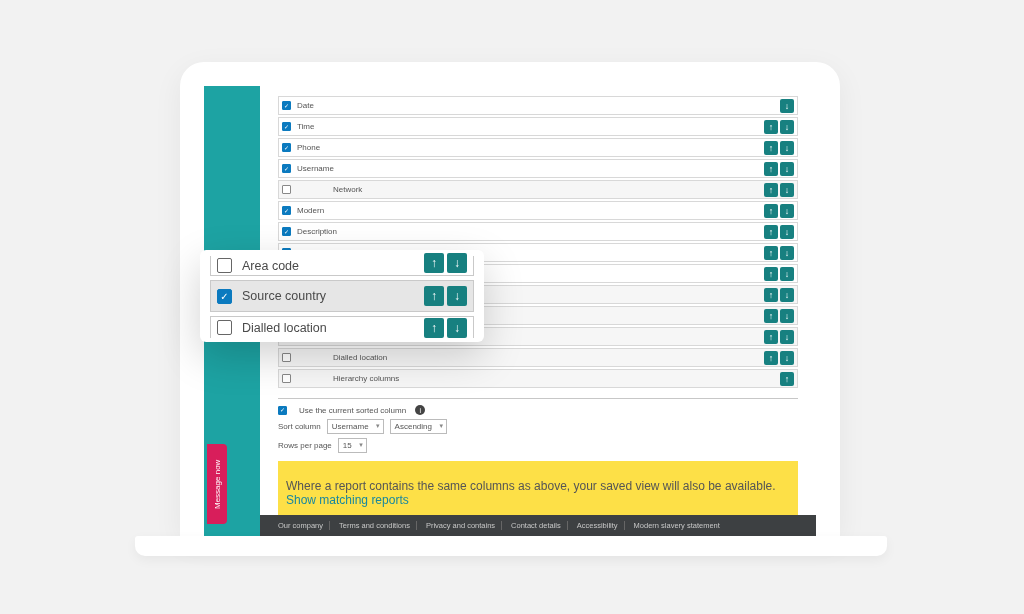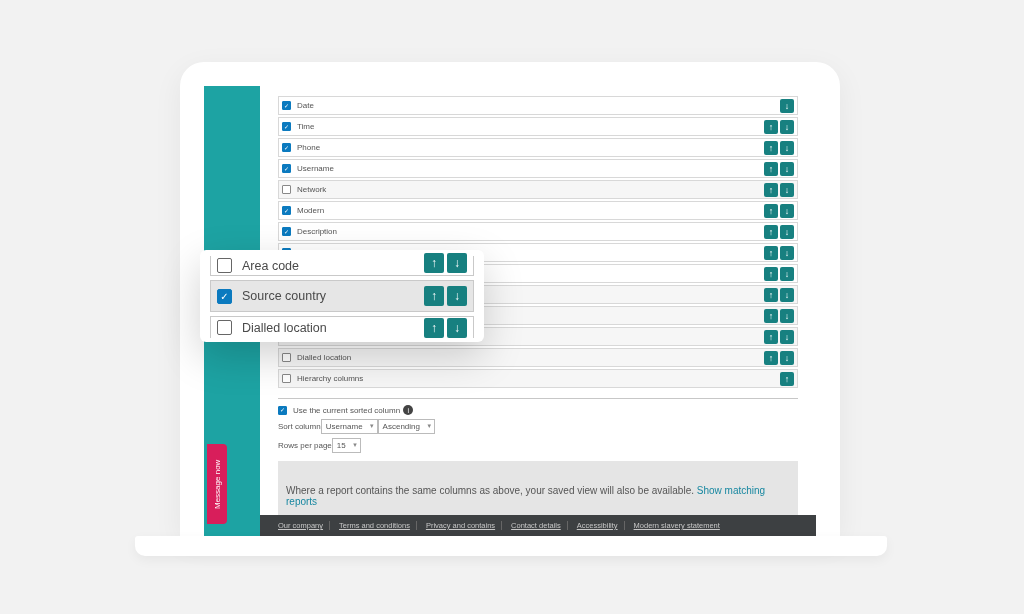--- a/index.html
+++ b/index.html
@@ -75,21 +75,21 @@
   .col-row {
     display: flex;
     align-items: center;
     border: 1px solid #d8d8d8;
     height: 19px;
     padding: 0 3px;
     font-size: 8px;
     color: #555;
     position: relative;
   }
-  .col-row.inactive { background: #f6f6f6; }
+  .col-row.inactive { background: #f6f6f6; gap: 36px; }
   .chk {
     width: 9px; height: 9px;
     border: 1px solid #888;
     margin-right: 6px;
     display: inline-flex;
     align-items: center;
     justify-content: center;
     font-size: 6px;
     background: #fff;
     color: #fff;
@@ -110,41 +110,41 @@
     display: inline-flex;
     align-items: center;
     justify-content: center;
     font-size: 9px;
     border-radius: 2px;
     cursor: pointer;
   }
   
   .divider { border-top: 1px solid #c7c7c7; margin: 10px 0 6px; }
   .sort-area { font-size: 8px; color: #555; }
-  .opt-row { display: flex; align-items: center; margin: 4px 0; }
+  .opt-row { display: flex; align-items: center; gap: 6px; margin: 4px 0; }
   .sel {
     border: 1px solid #bbb;
     font-size: 8px;
     padding: 2px 14px 2px 4px;
     height: 15px;
     background: #fff;
     position: relative;
     cursor: pointer;
   }
   .sel::after { content: "▾"; position: absolute; right: 3px; font-size: 7px; color: #888; }
   .info-icon {
     width: 10px; height: 10px; border-radius: 50%;
     background: #444; color: #fff; font-size: 7px;
     display: inline-flex; align-items: center; justify-content: center;
     margin-left: 3px;
   }
   .notice {
-    background: #e5e5e5;
-    padding: 24px 8px;
-    font-size: 10px;
+    background: #fde047;
+    padding: 18px 8px;
+    font-size: 12px;
     color: #555;
     margin: 8px 0;
   }
   .notice a { color: #1787a0; text-decoration: none; }
   .btn-row { display: flex; gap: 8px; margin-bottom: 12px; }
   .btn-save {
     background: #0c4a6e; color: #fff; border: none;
     font-size: 9px; padding: 5px 16px; border-radius: 14px;
     cursor: pointer;
   }
@@ -157,21 +157,21 @@
     position: absolute;
     left: 0; right: 0; bottom: 0;
     background: #3d4042;
     color: #c7c7c7;
     font-size: 7.5px;
     padding: 6px 12px;
     display: flex;
     gap: 3px;
     flex-wrap: wrap;
   }
-  .footer span { padding: 0 6px; border-right: 1px solid #666; cursor: pointer; text-decoration: underline; }
+  .footer span { padding: 0 6px; border-right: 1px solid #666; cursor: pointer; }
   .footer span:last-child { border-right: none; }
 
   
   .zoom {
     position: absolute;
     left: 200px;
     top: 250px;
     width: 284px;
     background: #fff;
     border-radius: 6px;

